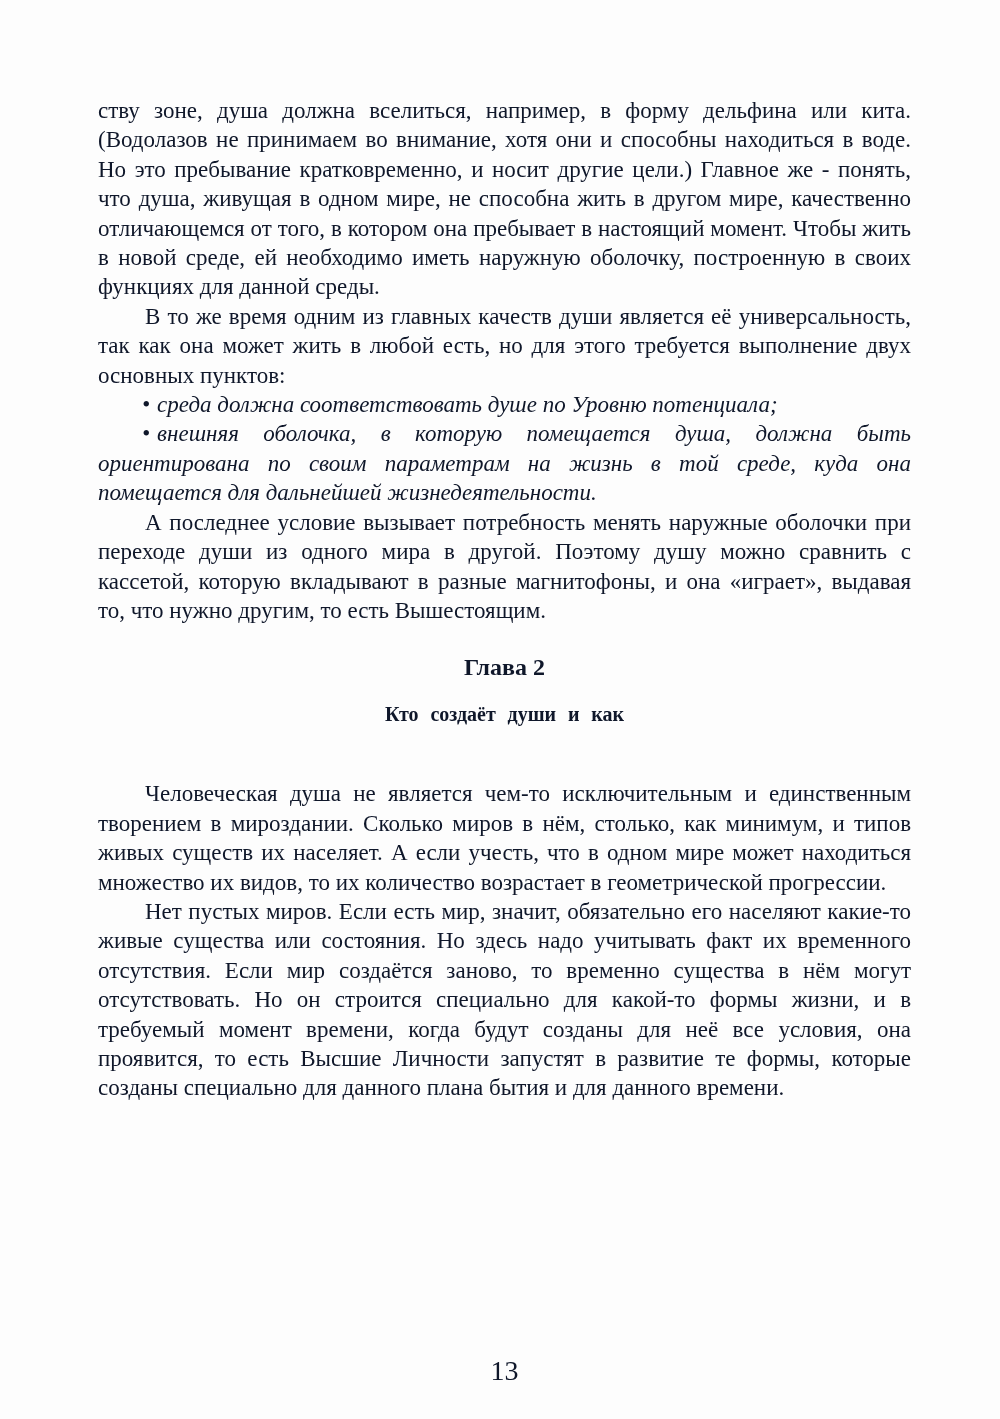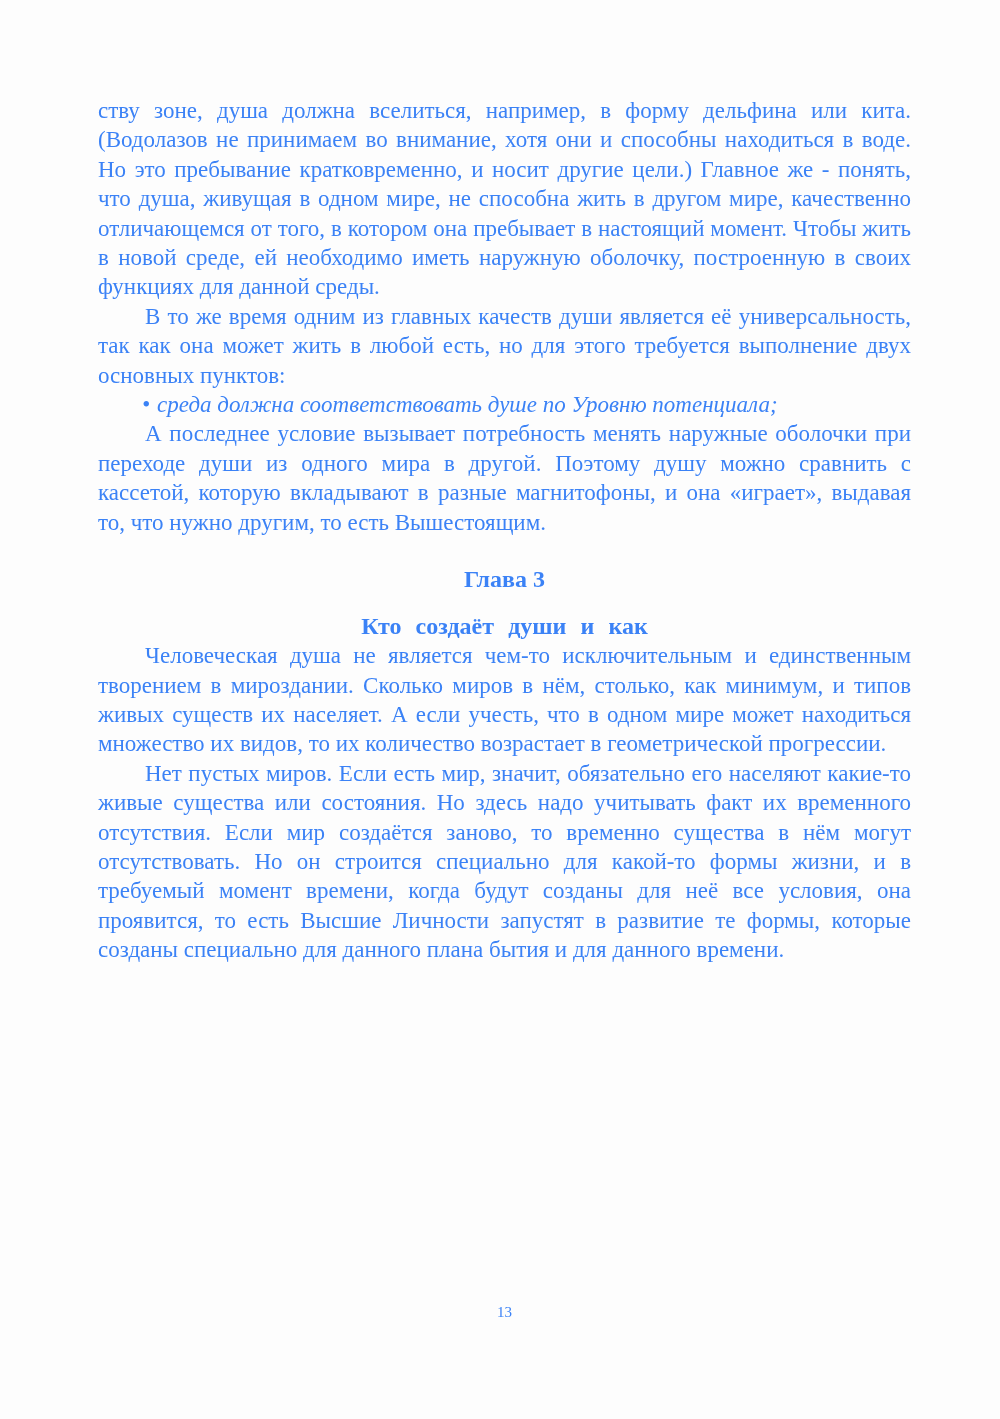--- a/index.html
+++ b/index.html
@@ -5,21 +5,21 @@
   * { margin: 0; padding: 0; box-sizing: border-box; }
   html, body { background: #ffffff; }
 
   .page {
     position: relative;
     width: 1000px;
     height: 1419px;
     margin: 0 auto;
     background: #fdfdfd;
     font-family: "Liberation Serif", "DejaVu Serif", serif;
-    color: #3b82f6;
+    color: #0f172a;
     overflow: hidden;
   }
 
   .text-block {
     position: absolute;
     left: 98px;
     top: 96px;
     width: 813px;
     font-size: 23px;
     line-height: 29.4px;
@@ -46,55 +46,56 @@
     text-indent: 0;
     font-size: 24px;
     line-height: 30px;
     font-weight: bold;
   }
 
   h3.chapter-title {
     margin-top: 17px;
     text-align: center;
     text-indent: 0;
-    font-size: 24px;
+    font-size: 20px;
     line-height: 30px;
     font-weight: bold;
     word-spacing: 0.34em;
   }
 
-  p.after-title { }
+  p.after-title { margin-top: 50px; }
 
   .page-number {
     position: absolute;
     left: 98px;
-    top: 1298px;
+    top: 1356px;
     width: 813px;
     text-align: center;
-    font-size: 15px;
+    font-size: 28px;
     line-height: 29px;
   }
 </style>
 </head>
 <body>
 
 <div class="page">
   <div class="text-block">
 
     <p class="para no-indent">ству зоне, душа должна вселиться, например, в форму дельфина или кита. (Водолазов не принимаем во внимание, хотя они и способны находиться в воде. Но это пребывание кратковременно, и носит другие цели.) Главное же - понять, что душа, живущая в одном мире, не способна жить в другом мире, качественно отличающемся от того, в котором она пребывает в настоящий момент. Чтобы жить в новой среде, ей необходимо иметь наружную оболочку, построенную в своих функциях для данной среды.</p>
 
     <p class="para">В то же время одним из главных качеств души является её универсальность, так как она может жить в любой есть, но для этого требуется выполнение двух основных пунктов:</p>
 
     <ul class="bullets">
       <li><span class="bullet-marker">•</span><span>среда должна соответствовать душе по Уровню потенциала;</span></li>
+      <li><span class="bullet-marker">•</span><span>внешняя оболочка, в которую помещается душа, должна быть ориентирована по своим параметрам на жизнь в той среде, куда она помещается для дальнейшей жизнедеятельности.</span></li>
     </ul>
 
     <p class="para">А последнее условие вызывает потребность менять наружные оболочки при переходе души из одного мира в другой. Поэтому душу можно сравнить с кассетой, которую вкладывают в разные магнитофоны, и она «играет», выдавая то, что нужно другим, то есть Вышестоящим.</p>
 
-    <h2 class="chapter-num">Глава 3</h2>
+    <h2 class="chapter-num">Глава 2</h2>
 
     <h3 class="chapter-title">Кто создаёт души и как</h3>
 
     <p class="para after-title">Человеческая душа не является чем-то исключительным и единственным творением в мироздании. Сколько миров в нём, столько, как минимум, и типов живых существ их населяет. А если учесть, что в одном мире может находиться множество их видов, то их количество возрастает в геометрической прогрессии.</p>
 
     <p class="para">Нет пустых миров. Если есть мир, значит, обязательно его населяют какие-то живые существа или состояния. Но здесь надо учитывать факт их временного отсутствия. Если мир создаётся заново, то временно существа в нём могут отсутствовать. Но он строится специально для какой-то формы жизни, и в требуемый момент времени, когда будут созданы для неё все условия, она проявится, то есть Высшие Личности запустят в развитие те формы, которые созданы специально для данного плана бытия и для данного времени.</p>
 
   </div>
 
   <div class="page-number">13</div>

